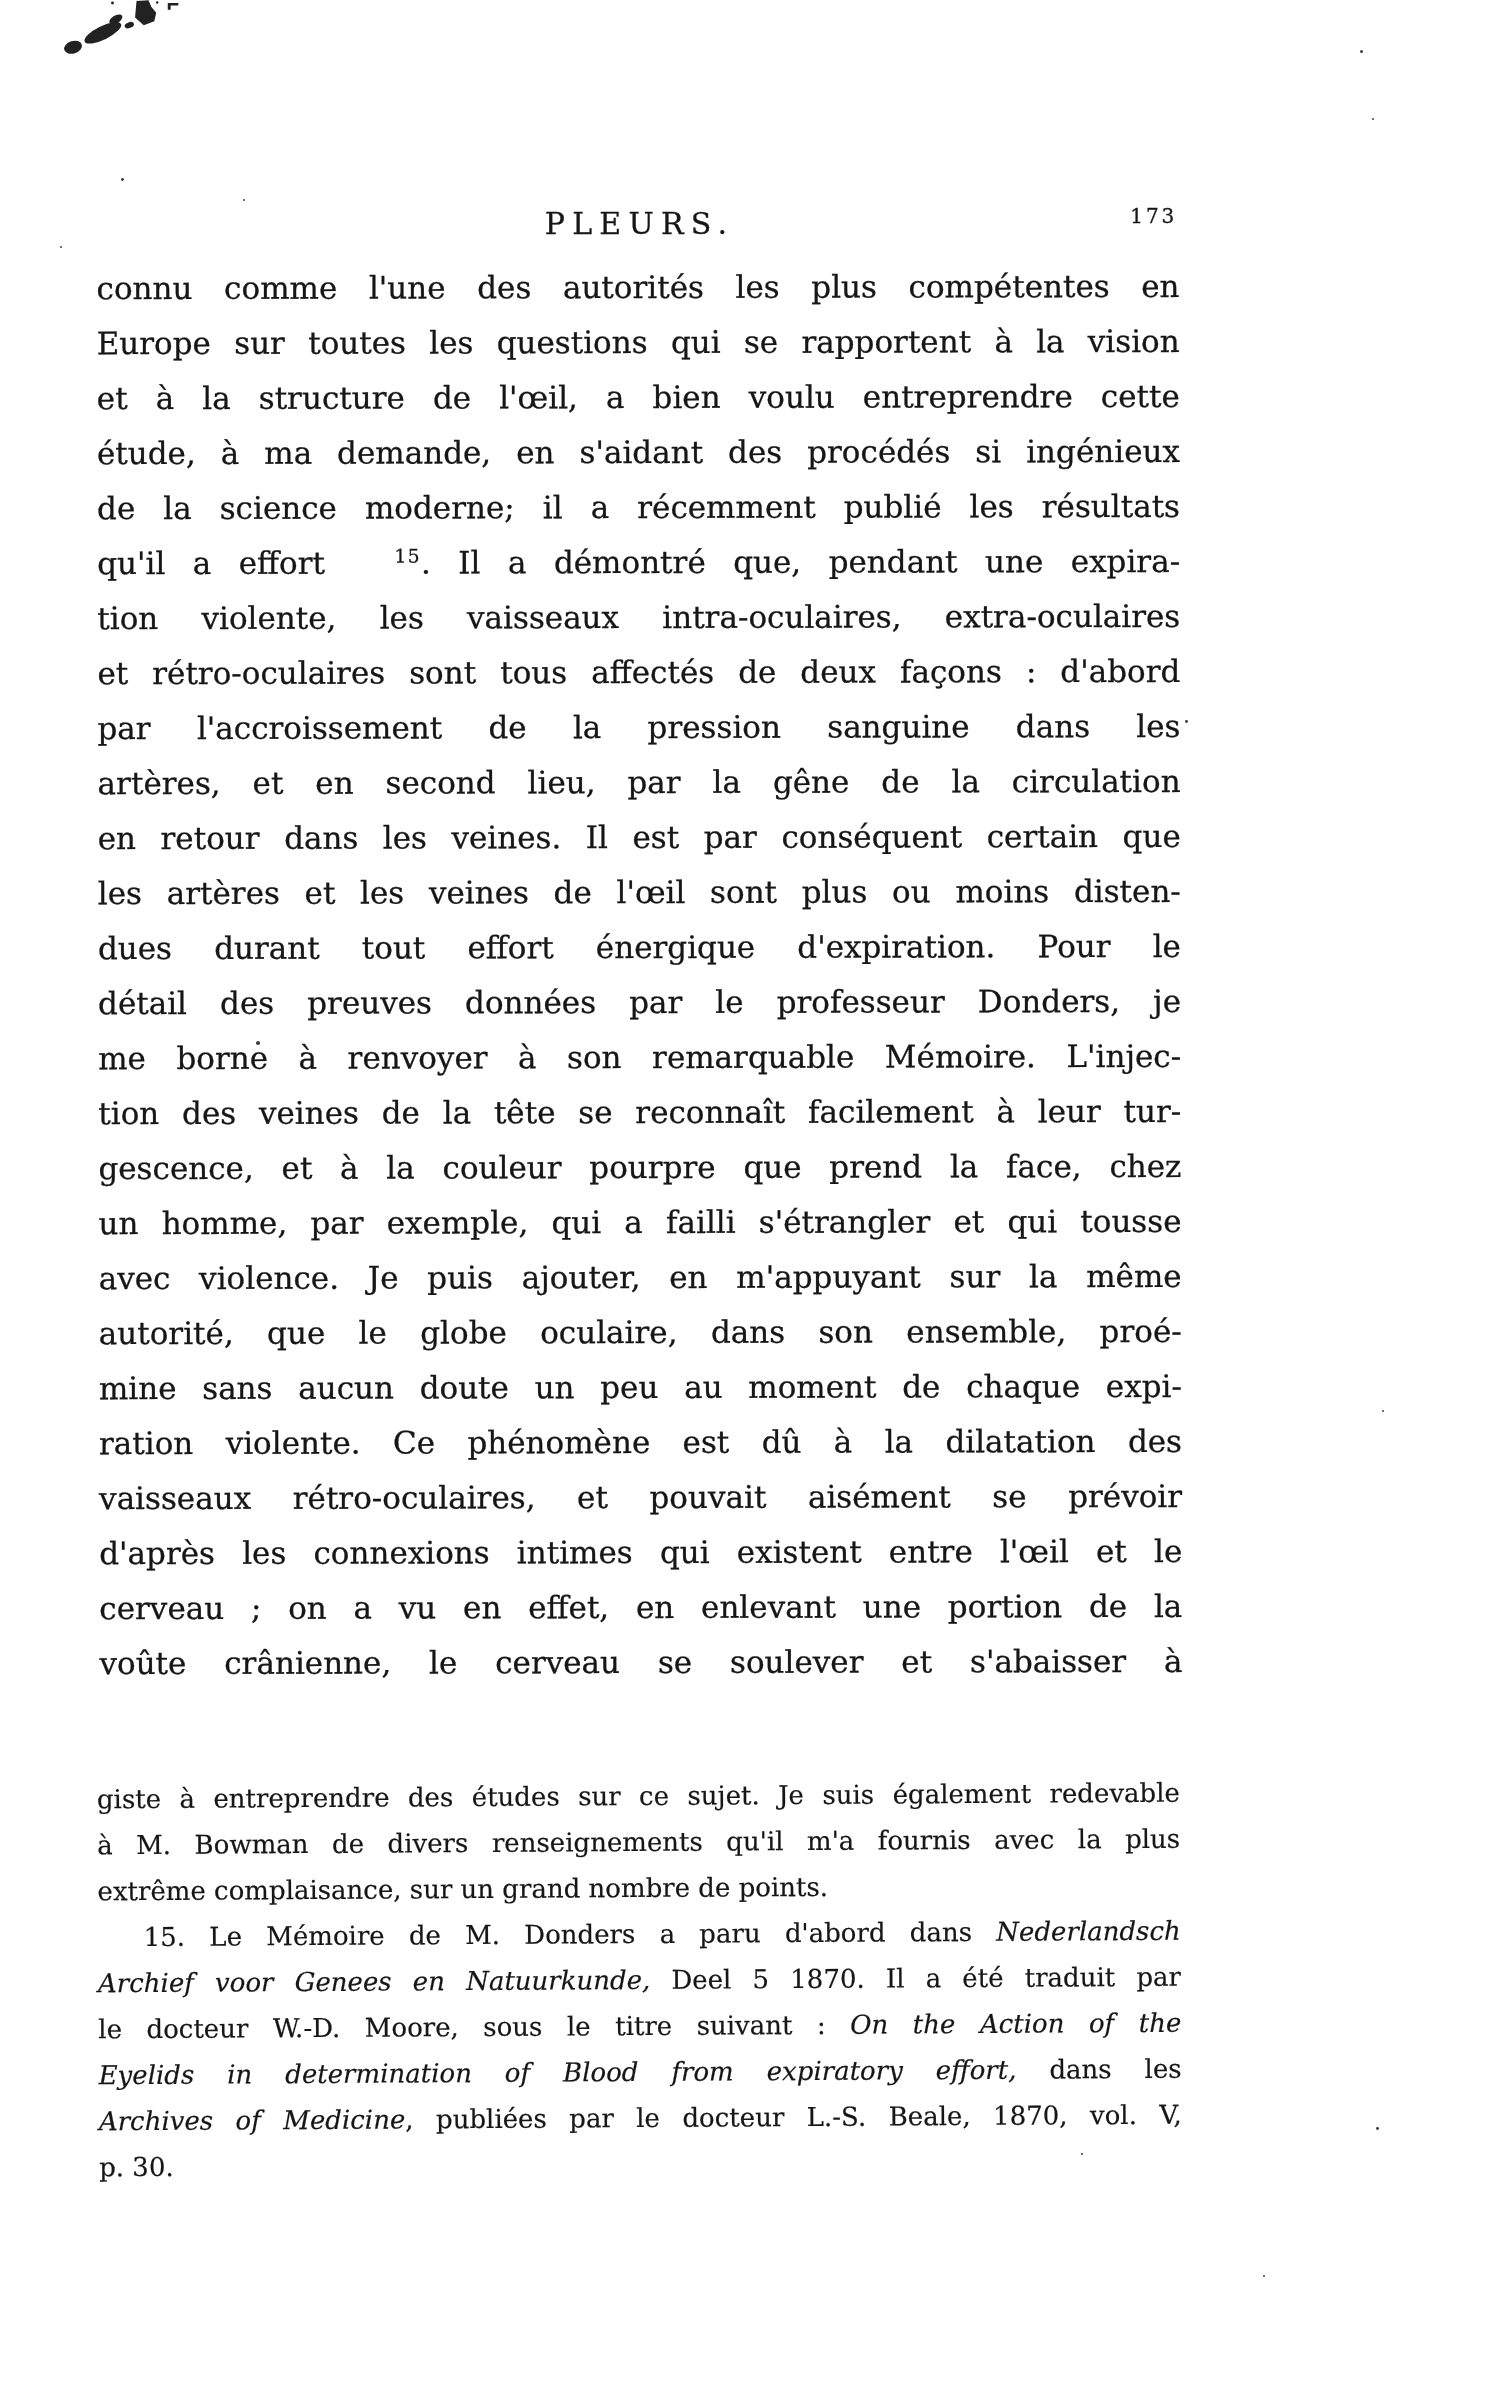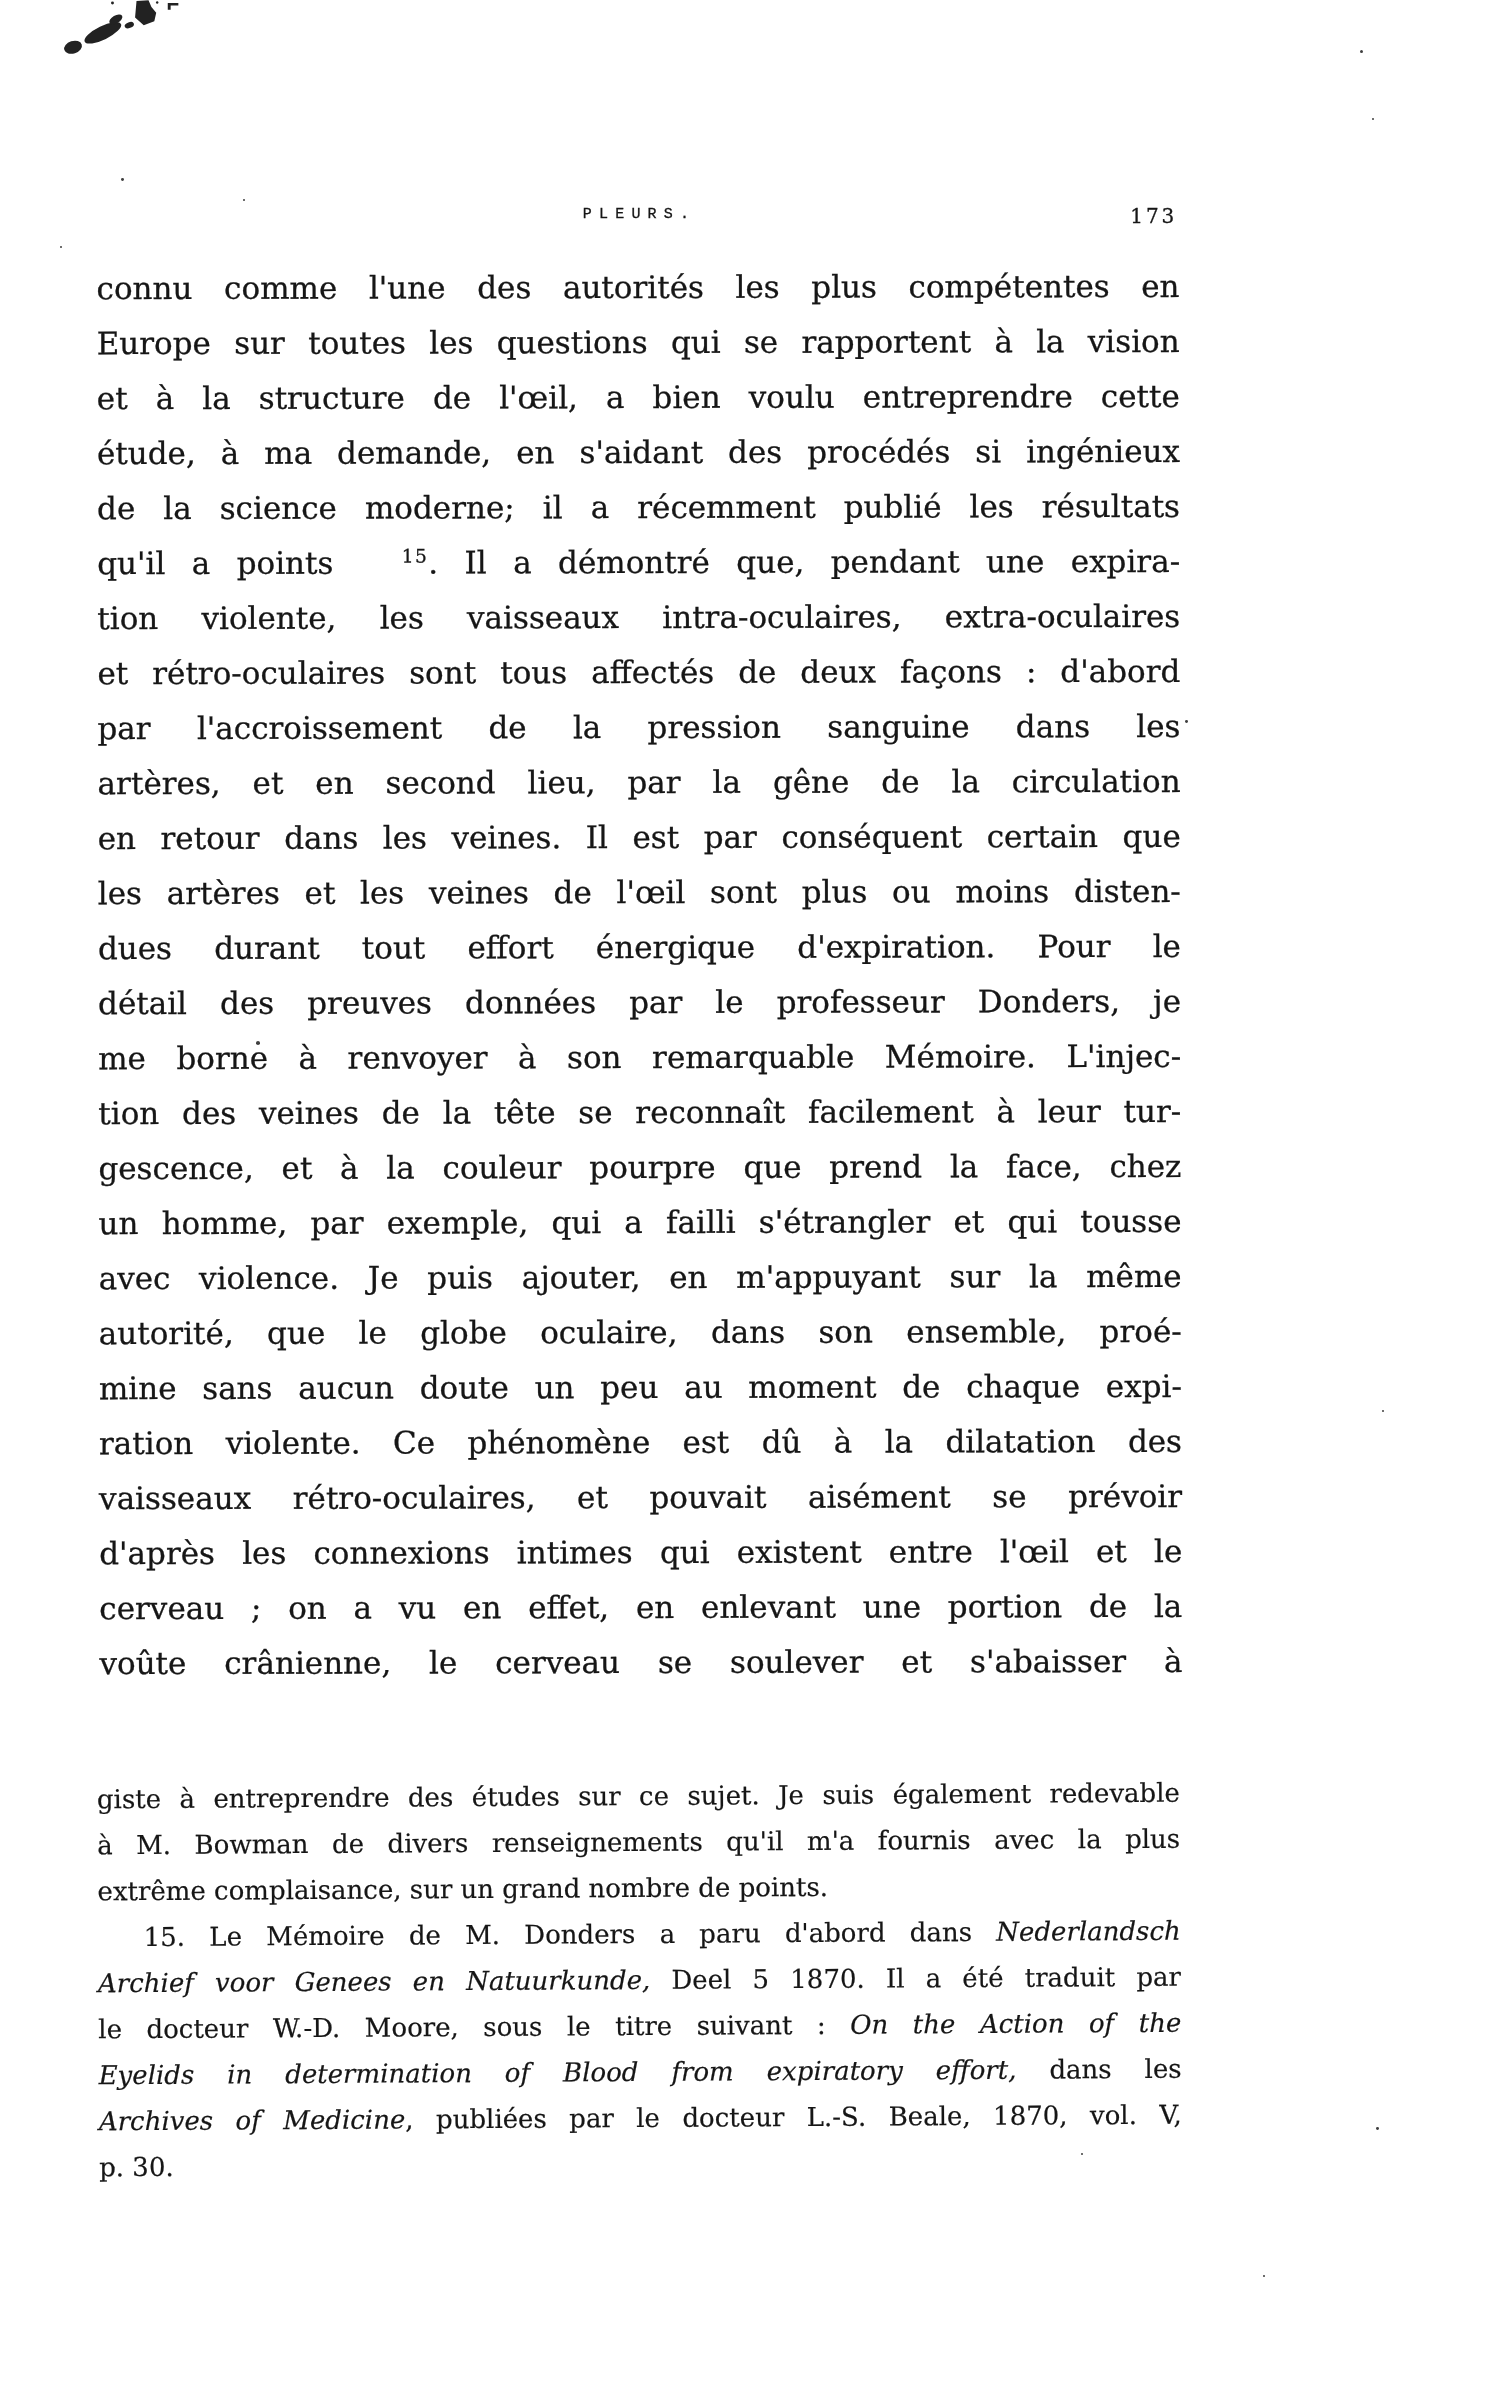--- a/index.html
+++ b/index.html
@@ -8,24 +8,23 @@
     width:1507px;height:2555px;
     background:#ffffff;
     overflow:hidden;
     font-family:"DejaVu Serif","Liberation Serif",serif;
     color:#161616;
   }
   
   .header{position:absolute;left:98px;top:206px;width:1083px;height:38px;}
   .running-title{
     position:absolute;left:50%;transform:translateX(-50%);
-    font-size:15px;letter-spacing:7.2px;
+    font-size:30px;letter-spacing:7.2px;
     -webkit-text-stroke:0.3px #161616;
     white-space:nowrap;
-    font-family:Liberation Mono, monospace;
   }
   .page-number{
     position:absolute;right:3.8px;top:-1.9px;
     font-size:20px;letter-spacing:2.9px;
     -webkit-text-stroke:0.3px #161616;
   }
   
   .body-text{
     position:absolute;left:98px;top:260px;width:1083px;
     font-size:31px;line-height:55px;
@@ -86,21 +85,21 @@
     <span class="running-title">PLEURS.</span>
     <span class="page-number">173</span>
   </div>
 
   <div class="body-text">
     <div class="bline"><span>connu comme l'une des autorités les plus compétentes en</span></div>
     <div class="bline"><span>Europe sur toutes les questions qui se rapportent à la vision</span></div>
     <div class="bline"><span>et à la structure de l'œil, a bien voulu entreprendre cette</span></div>
     <div class="bline"><span>étude, à ma demande, en s'aidant des procédés si ingénieux</span></div>
     <div class="bline"><span>de la science moderne; il a récemment publié les résultats</span></div>
-    <div class="bline"><span>qu'il a points </span><sup class="fn-ref">15</sup><span>. Il a démontré que, pendant une expira-</span></div>
+    <div class="bline"><span>qu'il a effort </span><sup class="fn-ref">15</sup><span>. Il a démontré que, pendant une expira-</span></div>
     <div class="bline"><span>tion violente, les vaisseaux intra-oculaires, extra-oculaires</span></div>
     <div class="bline"><span>et rétro-oculaires sont tous affectés de deux façons : d'abord</span></div>
     <div class="bline"><span>par l'accroissement de la pression sanguine dans les</span></div>
     <div class="bline"><span>artères, et en second lieu, par la gêne de la circulation</span></div>
     <div class="bline"><span>en retour dans les veines. Il est par conséquent certain que</span></div>
     <div class="bline"><span>les artères et les veines de l'œil sont plus ou moins disten-</span></div>
     <div class="bline"><span>dues durant tout effort énergique d'expiration. Pour le</span></div>
     <div class="bline"><span>détail des preuves données par le professeur Donders, je</span></div>
     <div class="bline"><span>me borne à renvoyer à son remarquable Mémoire. L'injec-</span></div>
     <div class="bline"><span>tion des veines de la tête se reconnaît facilement à leur tur-</span></div>

